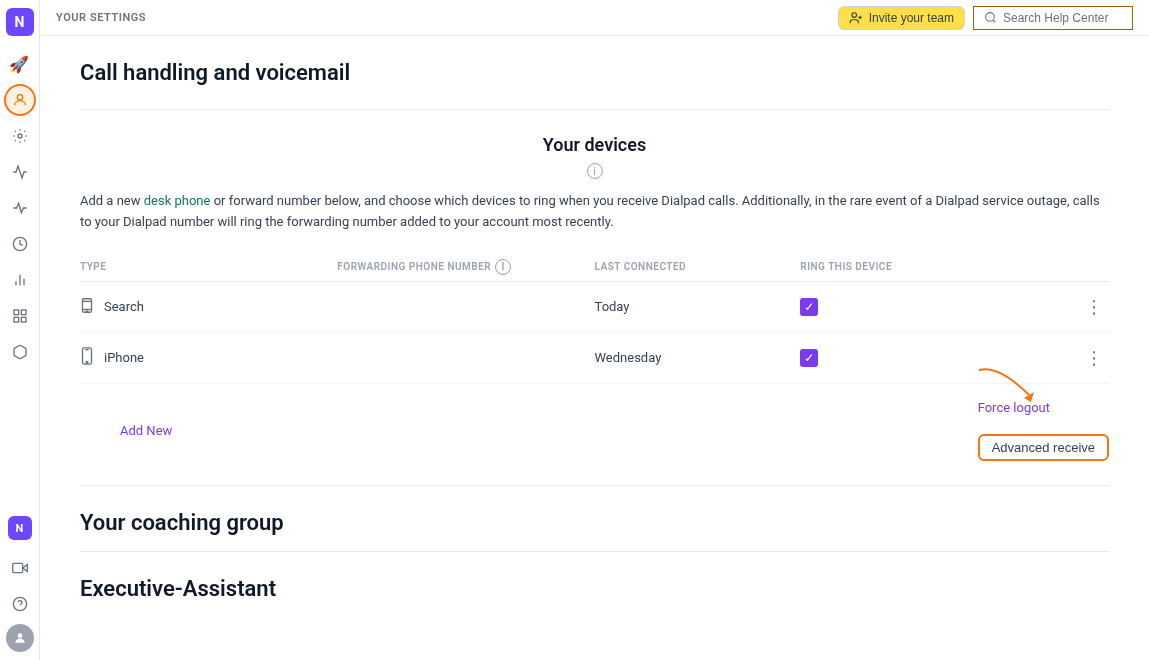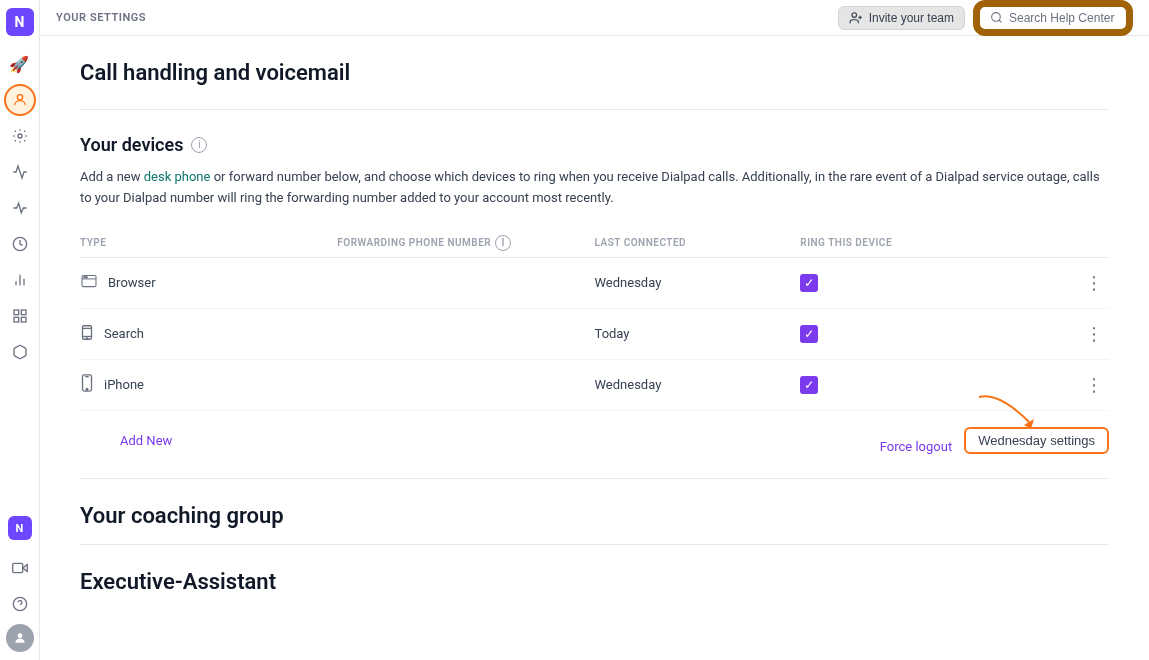--- a/index.html
+++ b/index.html
@@ -94,35 +94,35 @@
     }
     .topbar-actions {
       display: flex;
       align-items: center;
       gap: 8px;
     }
     .invite-btn {
       display: flex;
       align-items: center;
       gap: 6px;
-      background: #e5e5e5;
+      background: #fde047;
       border: 1px solid #d1d5db;
       border-radius: 6px;
       padding: 4px 10px;
       font-size: 12px;
       color: #374151;
       cursor: pointer;
     }
     .search-btn {
       display: flex;
       align-items: center;
       gap: 6px;
       background: #fff;
-      border: 7px solid #a16207;
-      border-radius: 12px;
+      border: 1px solid #a16207;
+      border-radius: 0;
       padding: 4px 10px;
       font-size: 12px;
       color: #6b7280;
       cursor: pointer;
       min-width: 160px;
     }
 
     
     .content {
       flex: 1;
@@ -140,20 +140,21 @@
       border: none;
       border-top: 1px solid #e5e7eb;
       margin: 16px 0 24px 0;
     }
 
     .subsection-header {
       display: flex;
       align-items: center;
       gap: 8px;
       margin-bottom: 12px;
+      flex-direction: column;
     }
     .subsection-title {
       font-size: 18px;
       font-weight: 600;
       color: #111827;
     }
     .info-icon {
       width: 16px;
       height: 16px;
       border-radius: 50%;
@@ -246,23 +247,24 @@
       margin-left: 40px;
     }
     .add-new-link {
       color: #7c3aed;
       font-size: 13px;
       cursor: pointer;
       text-decoration: none;
     }
     .table-footer-right {
       display: flex;
-      align-items: flex-end;
-      gap: 12px;
+      align-items: flex-start;
+      gap: 19px;
       position: relative;
+      flex-direction: column;
     }
     .force-logout-link {
       color: #7c3aed;
       font-size: 13px;
       cursor: pointer;
       text-decoration: none;
     }
     .advanced-settings-btn {
       border: 2px solid #f97316;
       border-radius: 6px;
@@ -421,43 +423,20 @@
               <span>LAST CONNECTED</span>
             </th>
             <th class="col-ring">
               <span>RING THIS DEVICE</span>
             </th>
             <th class="col-actions"></th>
           </tr>
         </thead>
         <tbody>
 
-          <tr>
-            <td class="col-type">
-              <div class="device-cell">
-                <span class="device-icon">
-                  <svg width="18" height="14" viewBox="0 0 24 20" fill="none" stroke="#6b7280" stroke-width="1.5">
-                    <rect x="2" y="2" width="20" height="16" rx="2"></rect>
-                    <line x1="2" y1="7" x2="22" y2="7"></line>
-                    <circle cx="5.5" cy="4.5" r="1" fill="#6b7280"></circle>
-                    <circle cx="8.5" cy="4.5" r="1" fill="#6b7280"></circle>
-                  </svg>
-                </span>
-                <span>Browser</span>
-              </div>
-            </td>
-            <td class="col-forwarding"></td>
-            <td class="col-last">Wednesday</td>
-            <td class="col-ring">
-              <div class="checkbox-checked">✓</div>
-            </td>
-            <td class="col-actions">
-              <button class="more-btn">⋮</button>
-            </td>
-          </tr>
 
           <tr>
             <td class="col-type">
               <div class="device-cell">
                 <span class="device-icon">
                   <svg width="14" height="18" viewBox="0 0 14 20" fill="none" stroke="#6b7280" stroke-width="1.5">
                     <rect x="2" y="3" width="10" height="15" rx="1.5"></rect>
                     <line x1="2" y1="6" x2="12" y2="6"></line>
                     <line x1="2" y1="15" x2="12" y2="15"></line>
                     <circle cx="7" cy="17.5" r="0.8" fill="#6b7280"></circle>
@@ -505,21 +484,21 @@
         <a href="#" class="add-new-link">Add New</a>
         <div class="table-footer-right">
 
           <div class="arrow-annotation">
             <svg width="80" height="50" viewBox="0 0 80 50">
               <path d="M10 10 Q30 5 60 35" stroke="#f97316" stroke-width="2" fill="none"></path>
               <polygon points="55,38 65,32 62,42" fill="#f97316"></polygon>
             </svg>
           </div>
           <a href="#" class="force-logout-link">Force logout</a>
-          <button class="advanced-settings-btn">Wednesday settings</button>
+          <button class="advanced-settings-btn">Advanced receive</button>
         </div>
       </div>
     </div>
 
     <hr class="divider">
 
     <div>
       <h2 class="subsection-title" style="font-size:22px; font-weight:600; color:#111827; margin-bottom:16px;">Your coaching group</h2>
     </div>
 

